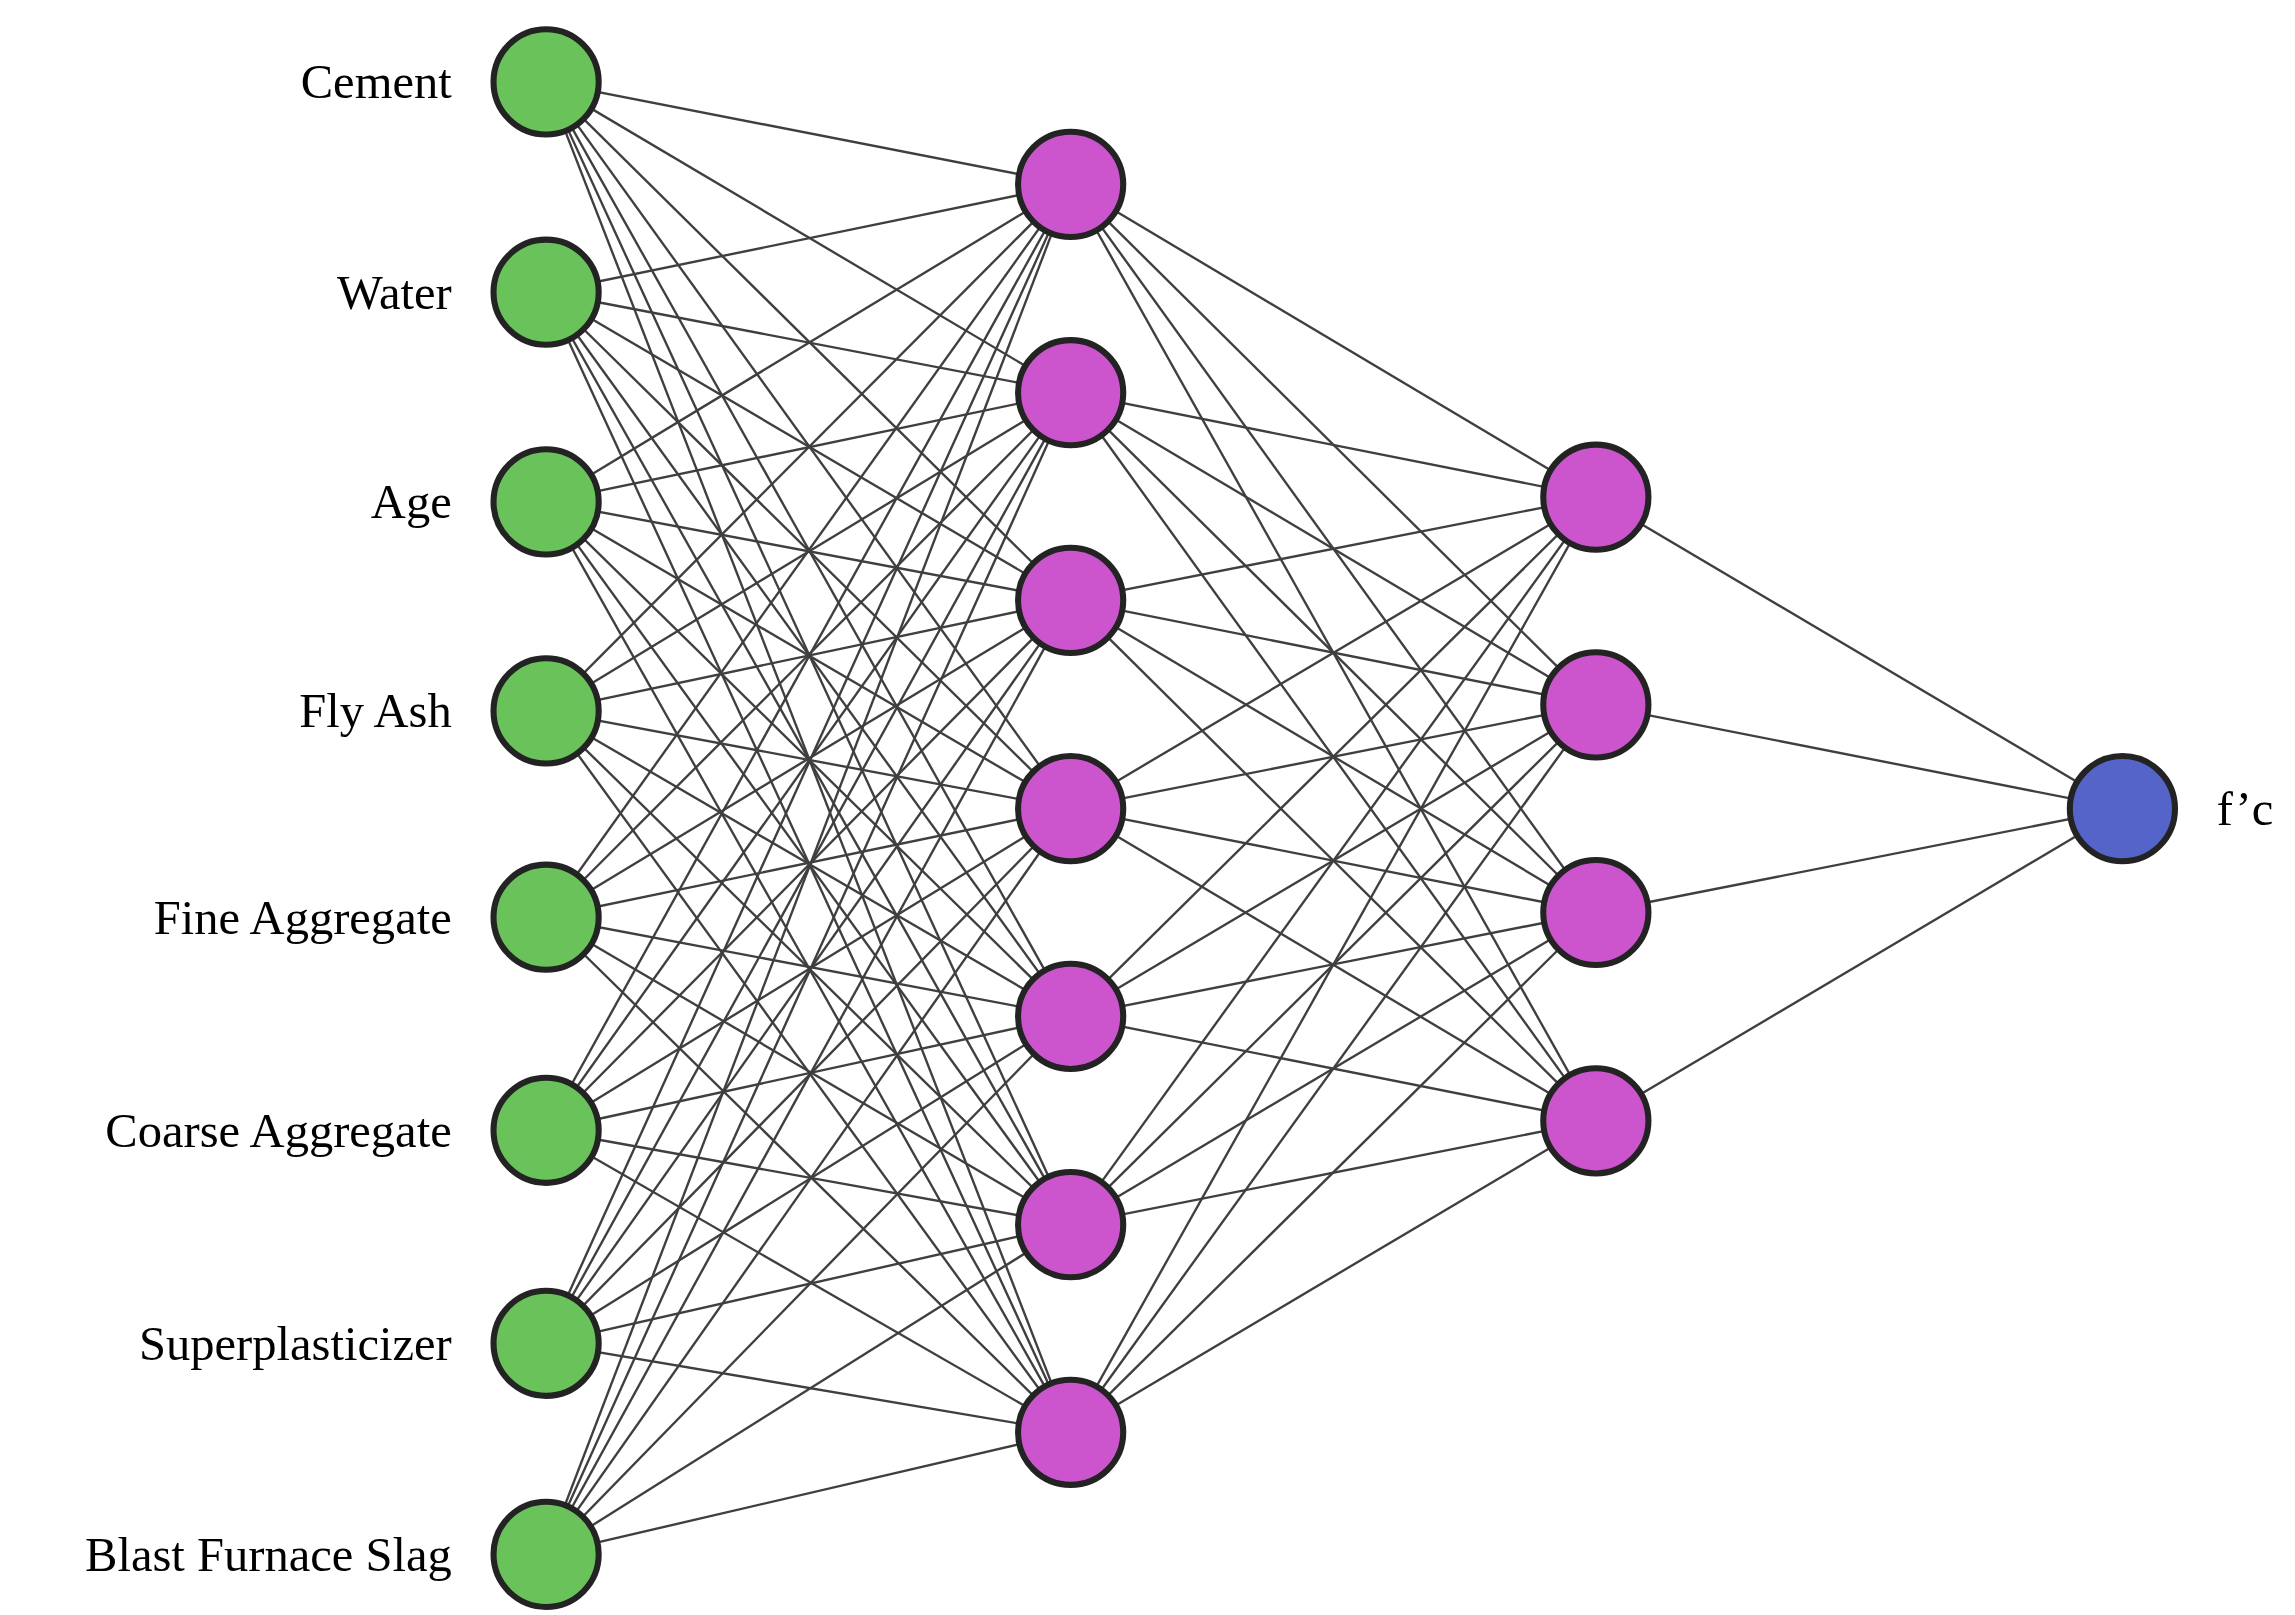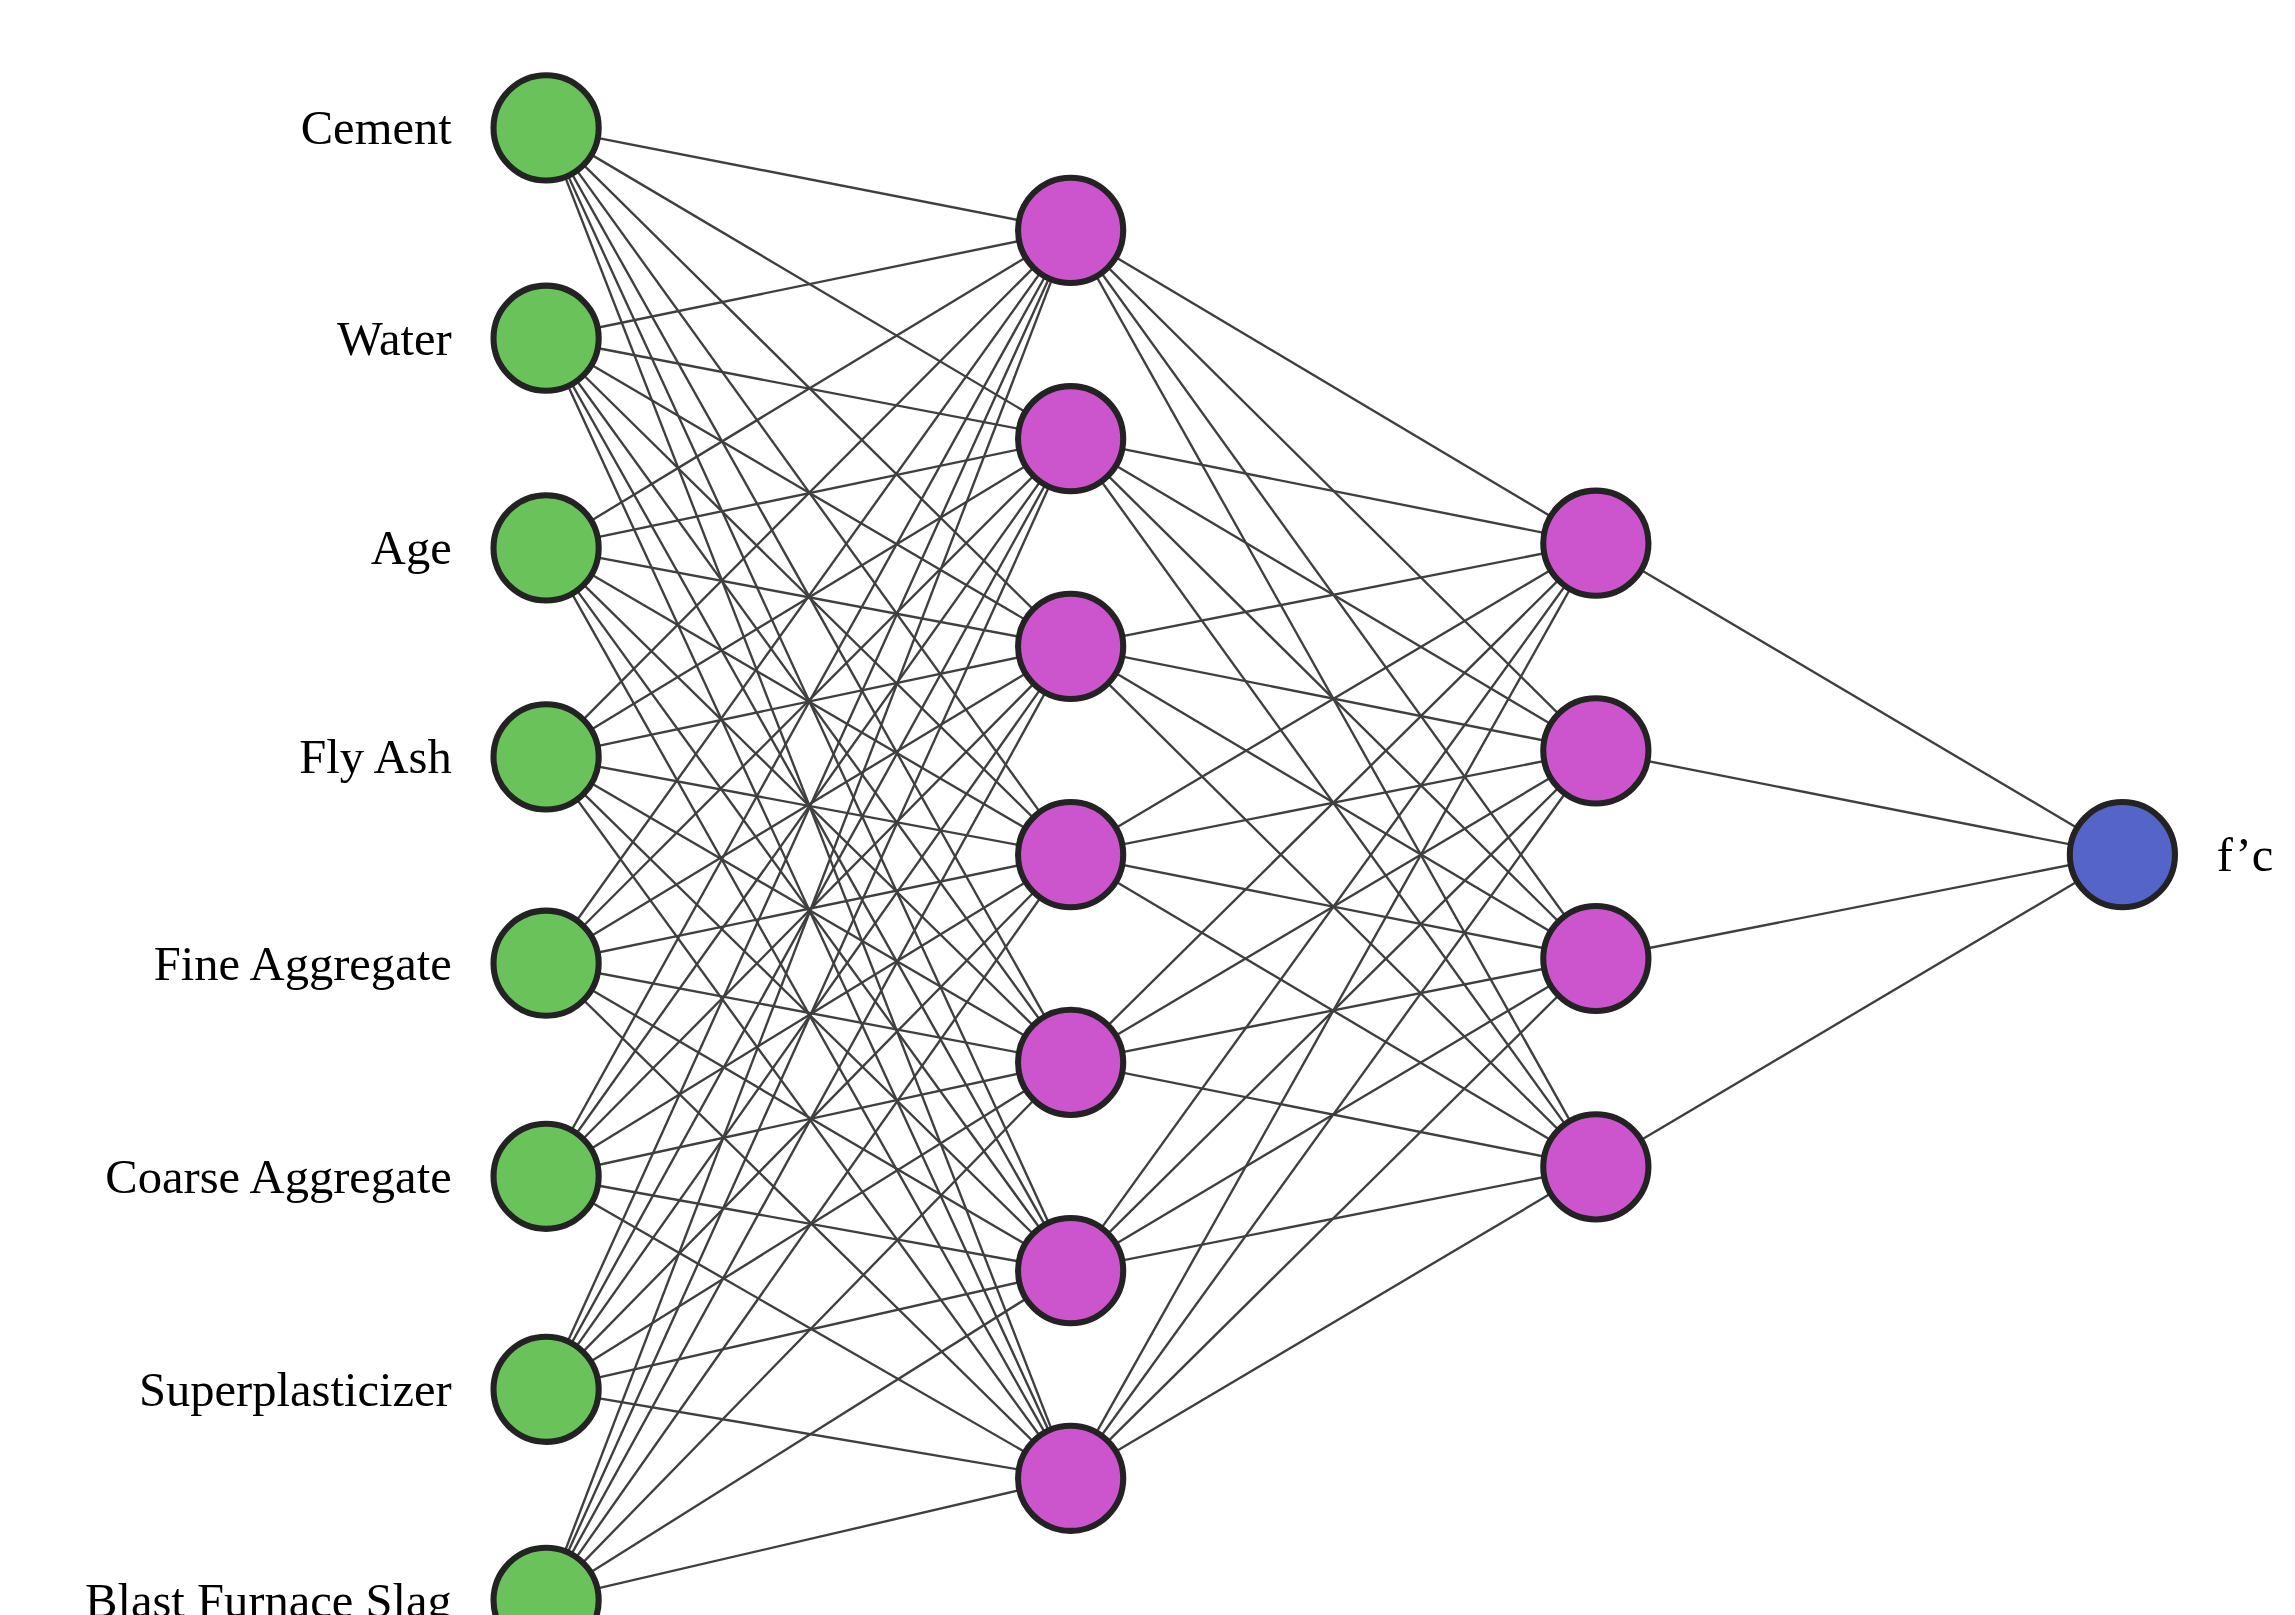--- a/index.html
+++ b/index.html
@@ -9,21 +9,20 @@
   }
   body {
     width: 2295px;
     height: 1616px;
     position: relative;
     font-family: "Liberation Serif", "DejaVu Serif", serif;
   }
   #diagram-root {
     position: absolute;
     inset: 0;
-    margin-top: 46px;
   }
   svg {
     display: block;
     width: 2295px;
     height: 1616px;
   }
   text {
     font-family: "Liberation Serif", "DejaVu Serif", serif;
   }
 </style>

